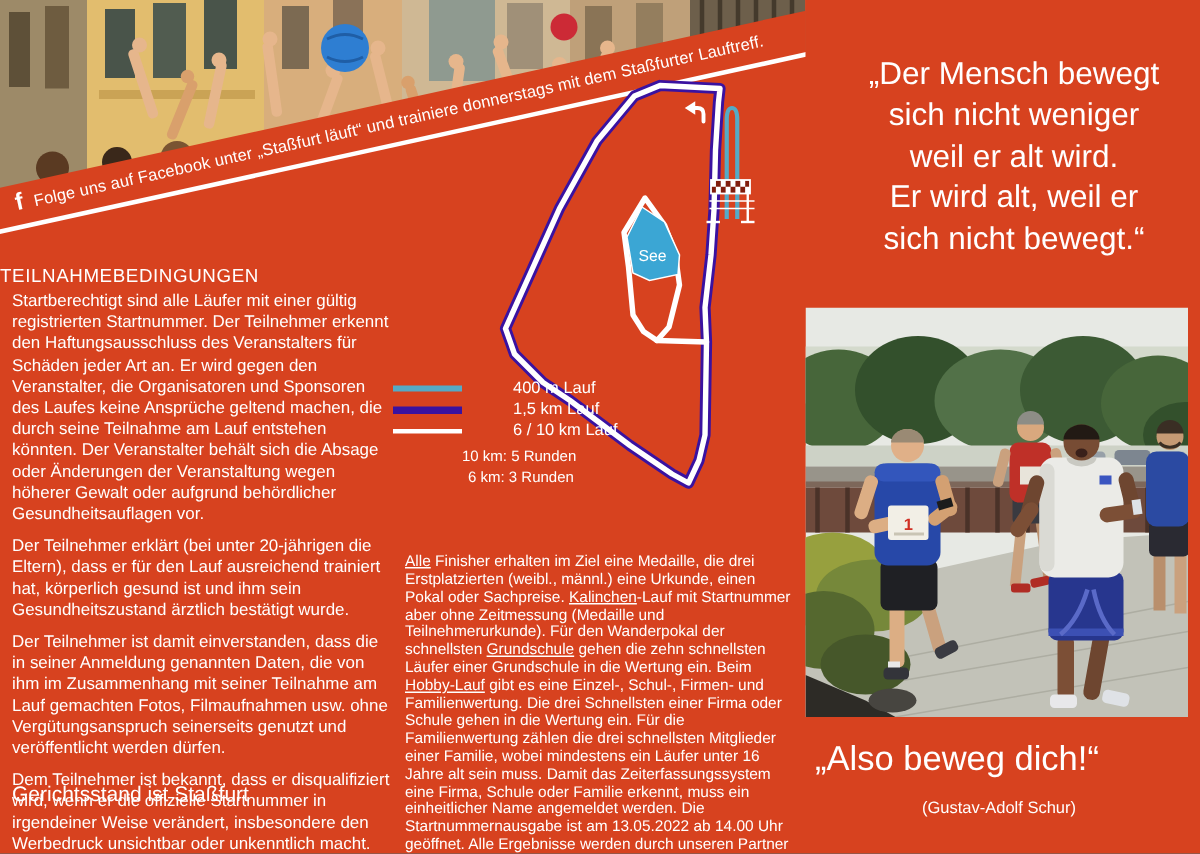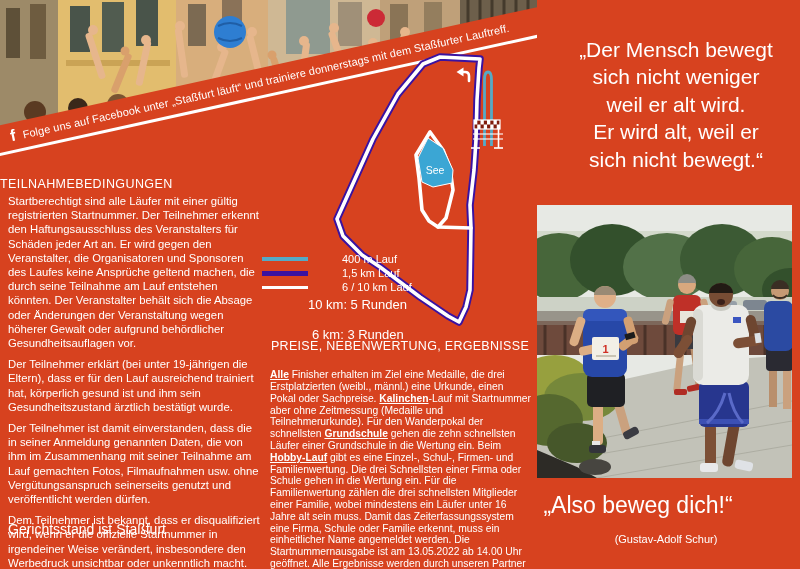--- a/index.html
+++ b/index.html
@@ -33,26 +33,26 @@
 
   
   .course-map{left:280px;top:50px;width:260px;height:300px;}
   .legend{left:262px;top:252px;}
   .legend-row{display:flex;align-items:center;height:14.2px;gap:27px;}
   .swatch{display:inline-block;width:46px;margin-right:7px;}
   .swatch.teal{height:4px;background:#55aac6;}
   .swatch.purple{height:5px;background:#3a12a0;}
   .swatch.white{height:3px;background:#fff;}
   .legend-label{font-size:11px;}
-  .rounds{left:308px;top:298px;font-size:13px;line-height:14px;}
-  .rounds div:nth-child(2){padding-left:4px;margin-top:16px;}
+  .rounds{left:308px;top:298px;font-size:10px;line-height:14px;}
+  .rounds div:nth-child(2){padding-left:4px;}
   .preise-heading{left:268px;top:339px;width:264px;text-align:center;
     font-size:12.5px;letter-spacing:.3px;}
   .preise-body{left:270px;top:359px;width:261px;font-size:10.3px;line-height:11.8px;}
-  .seg-bu{font-weight:700;text-decoration:underline;}
+  .seg-bu{font-weight:400;text-decoration:underline;}
 
   
   .quote{left:544px;top:36px;width:264px;text-align:center;
     font-size:21px;line-height:27.4px;white-space:pre-line;}
   .runners-photo{left:537px;top:205px;width:255px;height:273px;}
   .cta{left:506px;top:492px;width:264px;text-align:center;font-size:23px;}
   .attribution{left:534px;top:533px;width:264px;text-align:center;font-size:11px;}
 </style>
 </head>
 <body>
@@ -165,21 +165,21 @@
 
     <div class="fb-banner">
       <span class="fb-icon">f</span>
       <span>Folge uns auf Facebook unter „Staßfurt läuft“ und trainiere donnerstags mit dem Staßfurter Lauftreff.</span>
     </div>
   </div>
 
   <div class="abs left-heading">TEILNAHMEBEDINGUNGEN</div>
   <div class="abs left-body">
     <p>Startberechtigt sind alle Läufer mit einer gültig registrierten Startnummer. Der Teilnehmer erkennt den Haftungsausschluss des Veranstalters für Schäden jeder Art an. Er wird gegen den Veranstalter, die Organisatoren und Sponsoren des Laufes keine Ansprüche geltend machen, die durch seine Teilnahme am Lauf entstehen könnten. Der Veranstalter behält sich die Absage oder Änderungen der Veranstaltung wegen höherer Gewalt oder aufgrund behördlicher Gesundheitsauflagen vor.</p>
-    <p>Der Teilnehmer erklärt (bei unter 19-jährigen die Eltern), dass er für den Lauf ausreichend trainiert hat, körperlich gesund ist und ihm sein Gesundheitszustand ärztlich bestätigt wurde.</p>
+    <p>Der Teilnehmer erklärt (bei unter 20-jährigen die Eltern), dass er für den Lauf ausreichend trainiert hat, körperlich gesund ist und ihm sein Gesundheitszustand ärztlich bestätigt wurde.</p>
     <p>Der Teilnehmer ist damit einverstanden, dass die in seiner Anmeldung genannten Daten, die von ihm im Zusammenhang mit seiner Teilnahme am Lauf gemachten Fotos, Filmaufnahmen usw. ohne Vergütungsanspruch seinerseits genutzt und veröffentlicht werden dürfen.</p>
     <p>Dem Teilnehmer ist bekannt, dass er disqualifiziert wird, wenn er die offizielle Startnummer in irgendeiner Weise verändert, insbesondere den Werbedruck unsichtbar oder unkenntlich macht.</p>
   </div>
   <div class="abs left-footer">Gerichtsstand ist Staßfurt</div>
 
   <svg class="abs course-map" viewBox="0 0 260 300">
 
     <g>
       <path d="M200,9 L160,7 L143,14 L118,44 L93,89 L75,129 L57,169 L63,186 L82,205 L100,217
                L140,247 L168,266 L179,272 L186,257 L190,240 L191,178 L190,155 L194,120
@@ -241,21 +241,20 @@
     <div class="legend-row">
       <span class="swatch white"></span>
       <span class="legend-label">6 / 10 km Lauf</span>
     </div>
   </div>
   <div class="abs rounds">
     <div>10 km: 5 Runden</div>
     <div>6 km: 3 Runden</div>
   </div>
 
-  <div class="abs preise-heading">PREISE, NEBENWERTUNG, ERGEBNISSE</div>
   <p class="abs preise-body"><span class="seg-bu">Alle</span><span> Finisher erhalten im Ziel eine Medaille, die drei Erstplatzierten (weibl., männl.) eine Urkunde, einen Pokal oder Sachpreise. </span><span class="seg-bu">Kalinchen</span><span>-Lauf mit Startnummer aber ohne Zeitmessung (Medaille und Teilnehmerurkunde). Für den Wanderpokal der schnellsten </span><span class="seg-bu">Grundschule</span><span> gehen die zehn schnellsten Läufer einer Grundschule in die Wertung ein. Beim </span><span class="seg-bu">Hobby-Lauf</span><span> gibt es eine Einzel-, Schul-, Firmen- und Familienwertung. Die drei Schnellsten einer Firma oder Schule gehen in die Wertung ein. Für die Familienwertung zählen die drei schnellsten Mitglieder einer Familie, wobei mindestens ein Läufer unter 16 Jahre alt sein muss. Damit das Zeiterfassungssystem eine Firma, Schule oder Familie erkennt, muss ein einheitlicher Name angemeldet werden. Die Startnummernausgabe ist am 13.05.2022 ab 14.00 Uhr geöffnet. Alle Ergebnisse werden durch unseren Partner im Internet unter </span></p>
 
   <div class="abs quote">„Der Mensch bewegt
 sich nicht weniger
 weil er alt wird.
 Er wird alt, weil er
 sich nicht bewegt.“</div>
 
   <svg class="abs runners-photo" viewBox="0 0 255 273" preserveAspectRatio="none">
     <rect width="255" height="273" fill="#e7e9e4"></rect>

